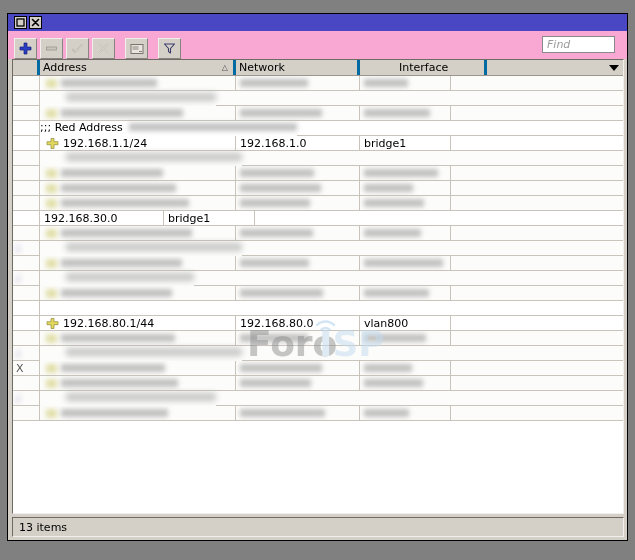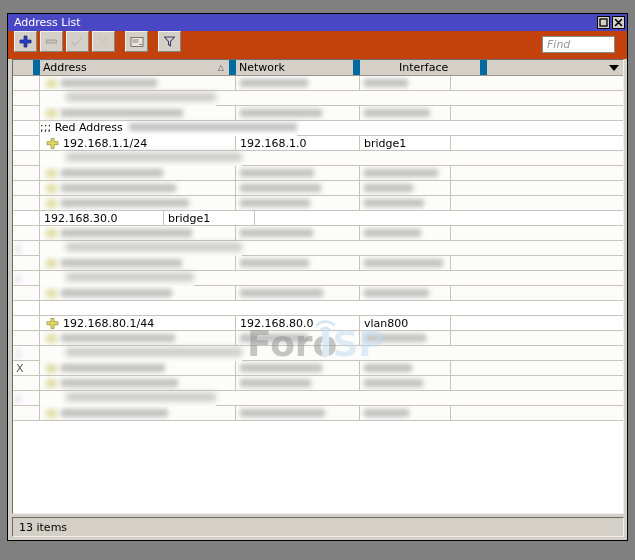--- a/index.html
+++ b/index.html
@@ -37,22 +37,22 @@
     border:1px solid #000;
     box-sizing:border-box;
     display:flex;align-items:center;justify-content:center;
     position:relative;
   }
   .tb-btn svg{display:block;}
 
   
   .toolbar{
     height:28px;flex:0 0 28px;
-    background:#c2410c;
-    display:flex;align-items:flex-start;
+    background:#f9a8d4;
+    display:flex;align-items:flex-end;
     padding-left:6px;
     box-sizing:border-box;
     position:relative;
   }
   .tool{
     width:23px;height:21px;
     margin-right:3px;
     background:#d4d0c8;
     border-top:1px solid #f2f0ec;
     border-left:1px solid #f2f0ec;
@@ -92,21 +92,21 @@
   }
   .hdr{
     display:flex;height:16px;
     background:#d4d0c8;
     border-bottom:1px solid #9b978f;
     box-sizing:border-box;
     position:relative;
     z-index:3;
   }
   .hc{
-    border-right:7px solid #0369a1;
+    border-right:3px solid #0369a1;
     box-sizing:border-box;
     display:flex;align-items:center;
     padding-left:3px;
     font-size:11px;color:#000;
     position:relative;
     overflow:hidden;
     white-space:nowrap;
   }
   .hc-gutter{width:27px;flex:0 0 27px;padding:0;}
   .hc-addr{width:196px;flex:0 0 196px;}
@@ -190,21 +190,20 @@
     padding-left:6px;
     font-size:11px;color:#000;
   }
 </style>
 </head>
 <body>
 
 <div class="window">
 
   <div class="titlebar">
-    <div class="title-text">Address List</div>
     <div class="tb-btns">
       <div class="tb-btn">
         <svg width="9" height="9" viewBox="0 0 9 9">
             <rect x="1" y="1" width="7" height="7" fill="none" stroke="#000" stroke-width="1.3"></rect>
           </svg>
       </div>
       <div class="tb-btn">
         <svg width="9" height="9" viewBox="0 0 9 9">
             <path d="M1.5 1.5 L7.5 7.5 M7.5 1.5 L1.5 7.5" stroke="#000" stroke-width="1.6" stroke-linecap="round"></path>
           </svg>

